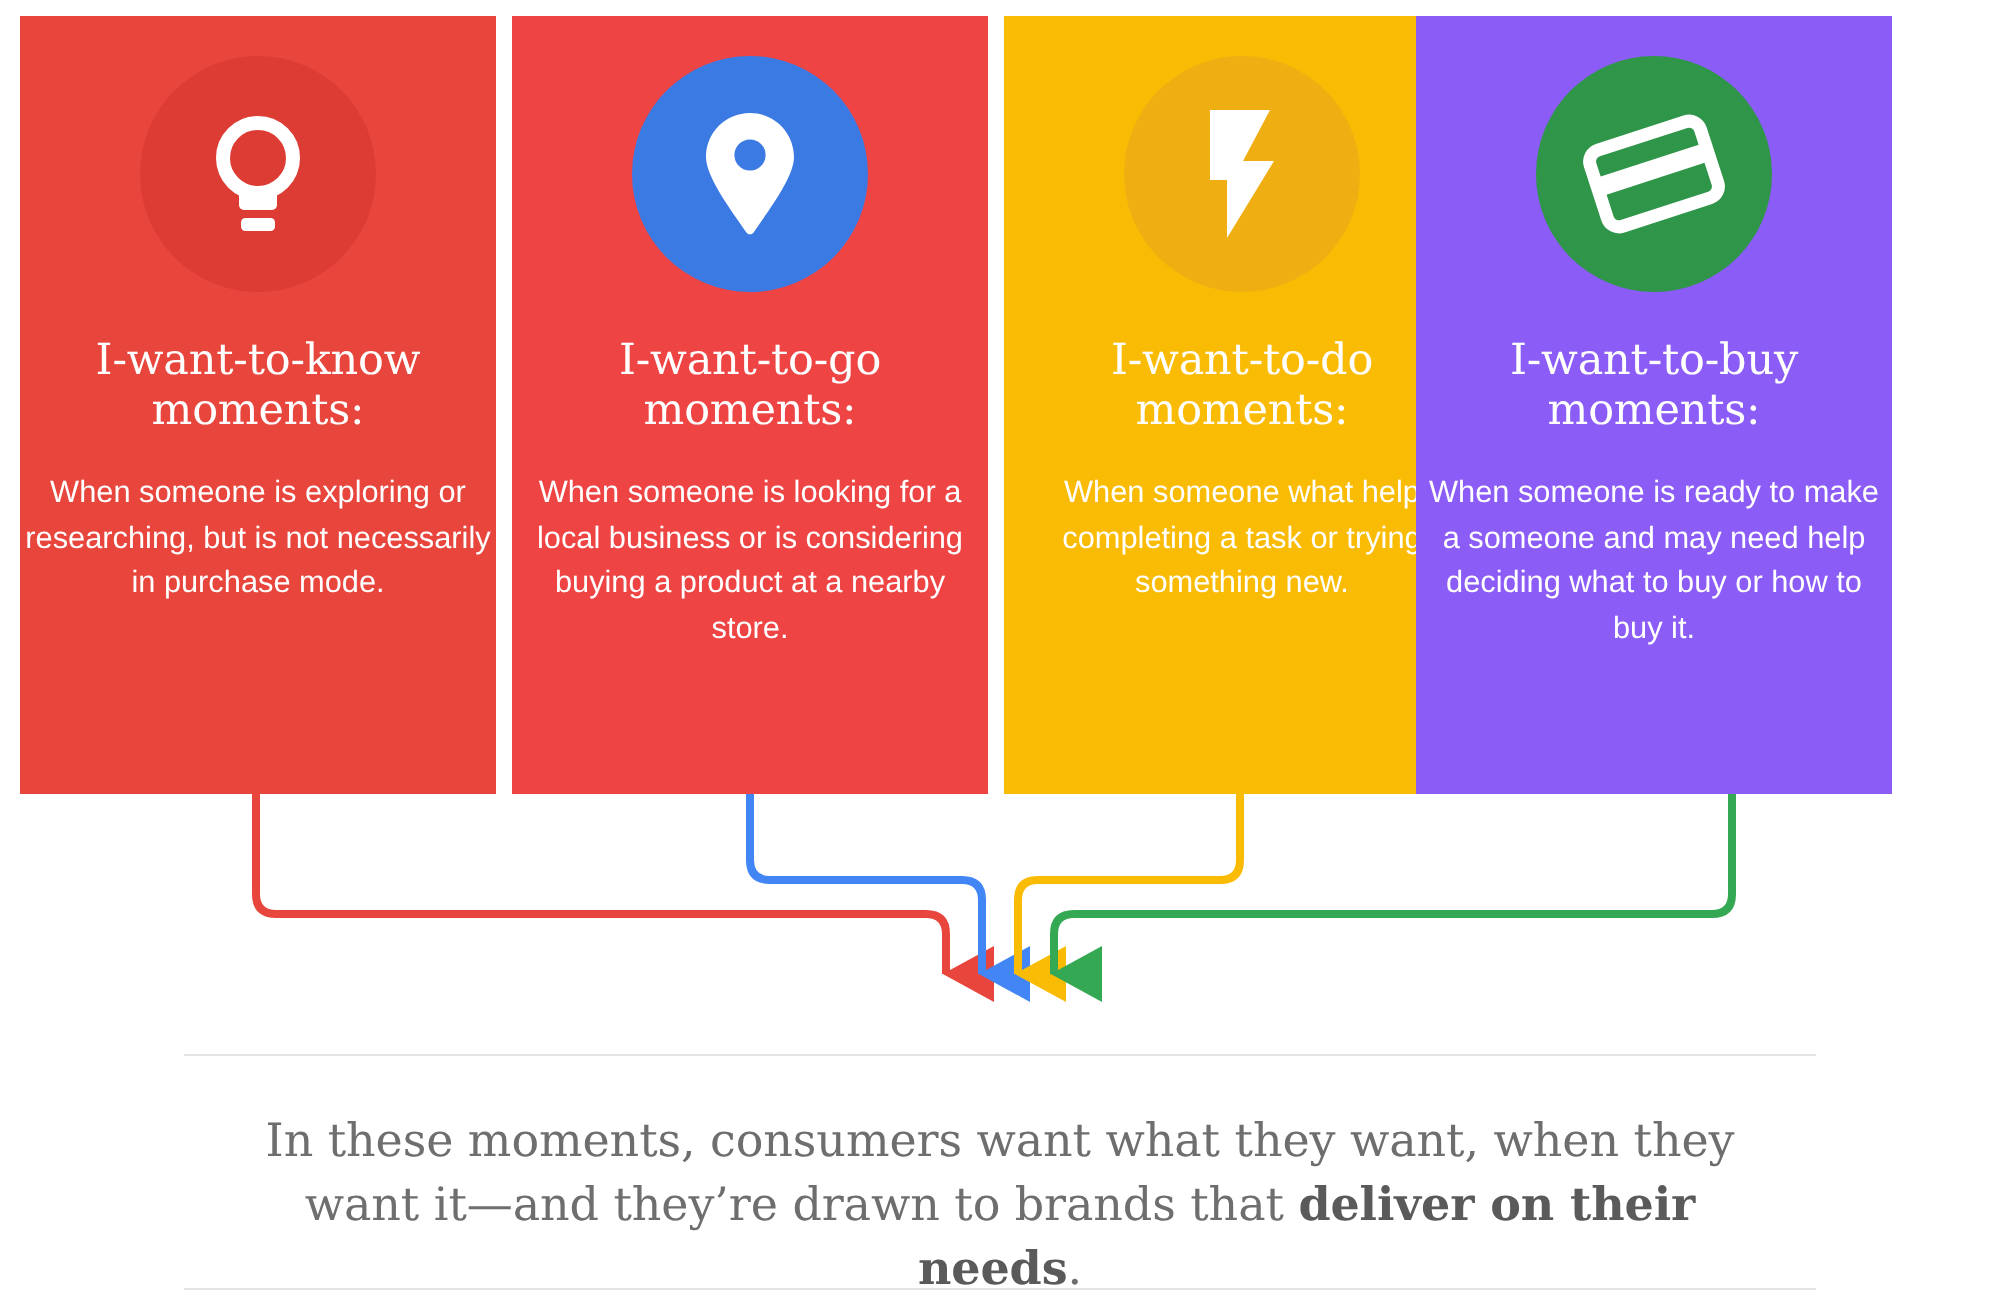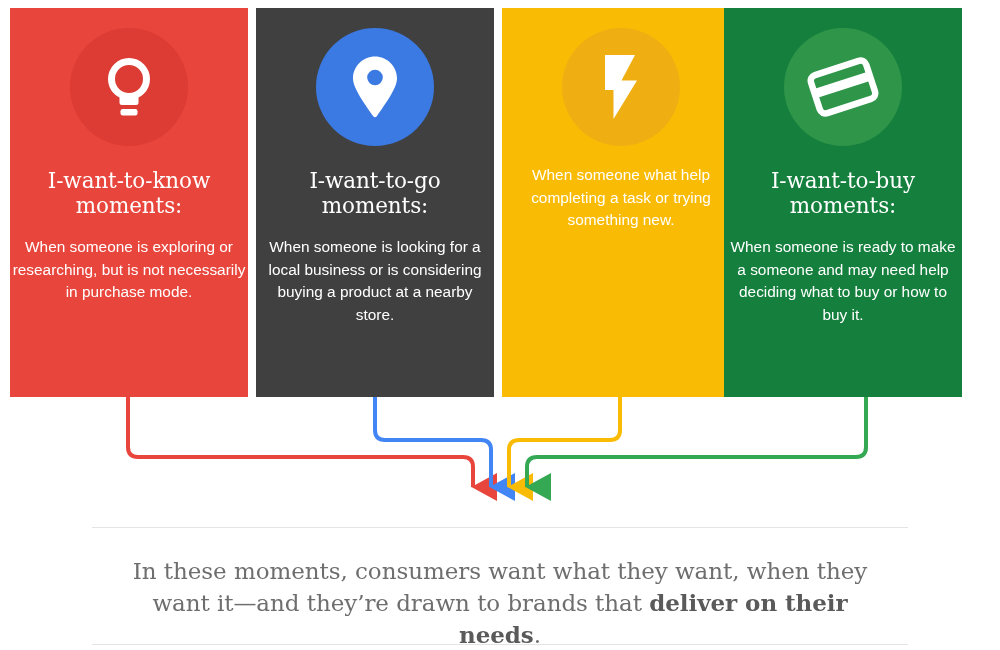--- a/index.html
+++ b/index.html
@@ -28,23 +28,23 @@
     top: 8px;
     width: 238px;
     height: 389px;
     box-sizing: border-box;
     display: flex;
     flex-direction: column;
     align-items: center;
     overflow: hidden;
   }
   #card-0 { left: 10px;  background: #E8453C; }
-  #card-1 { left: 256px; background: #404040; }
+  #card-1 { left: 256px; background: #ef4444; }
   #card-2 { left: 502px; background: #FABB05; }
-  #card-3 { left: 724px; background: #15803d; }
+  #card-3 { left: 708px; background: #8b5cf6; }
 
   .icon-circle {
     width: 118px;
     height: 118px;
     border-radius: 50%;
     margin-top: 20px;
     display: flex;
     align-items: center;
     justify-content: center;
     flex: none;
@@ -147,20 +147,21 @@
     <div class="card-heading">I-want-to-go moments:</div>
     <div class="card-body">When someone is looking for a local business or is considering buying a product at a nearby store.</div>
   </div>
 
   <div class="card" id="card-2">
     <div class="icon-circle">
       <svg width="44" height="66" viewBox="0 0 44 66">
         <path d="M6 1 H36 L22.5 26.5 H38 L14.5 65 L14.5 36 H6 Z" fill="#ffffff"></path>
       </svg>
     </div>
+    <div class="card-heading">I-want-to-do moments:</div>
     <div class="card-body">When someone what help completing a task or trying something new.</div>
   </div>
 
   <div class="card" id="card-3">
     <div class="icon-circle">
       <svg width="72" height="62" viewBox="0 0 72 62">
         <g transform="rotate(-18 36 31)">
           <rect x="7" y="11" width="58" height="40" rx="6" ry="6" fill="none" stroke="#ffffff" stroke-width="6.5"></rect>
           <rect x="7" y="24" width="58" height="9.5" fill="#ffffff"></rect>
         </g>

